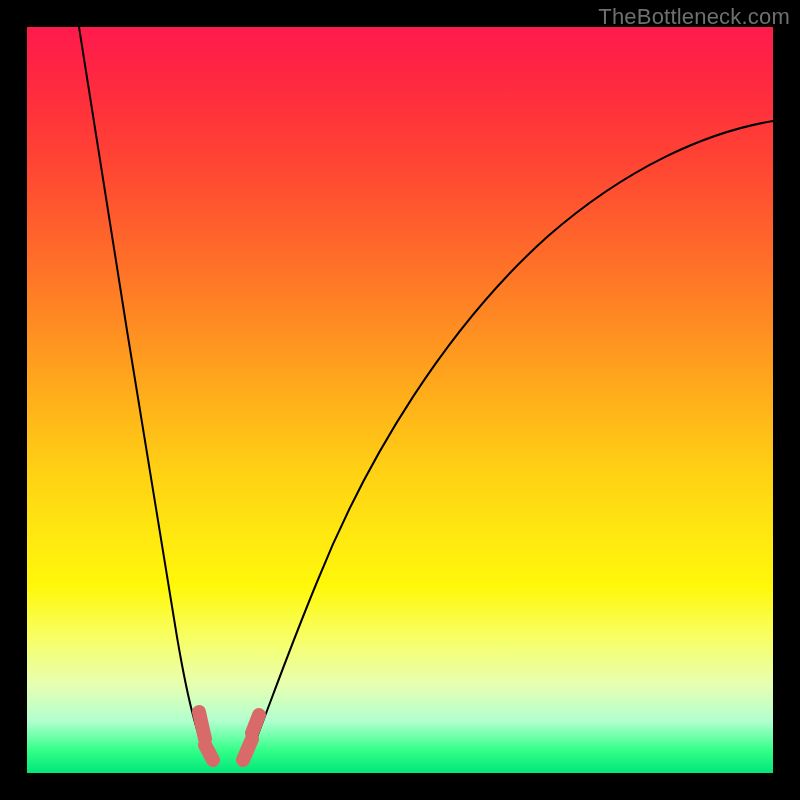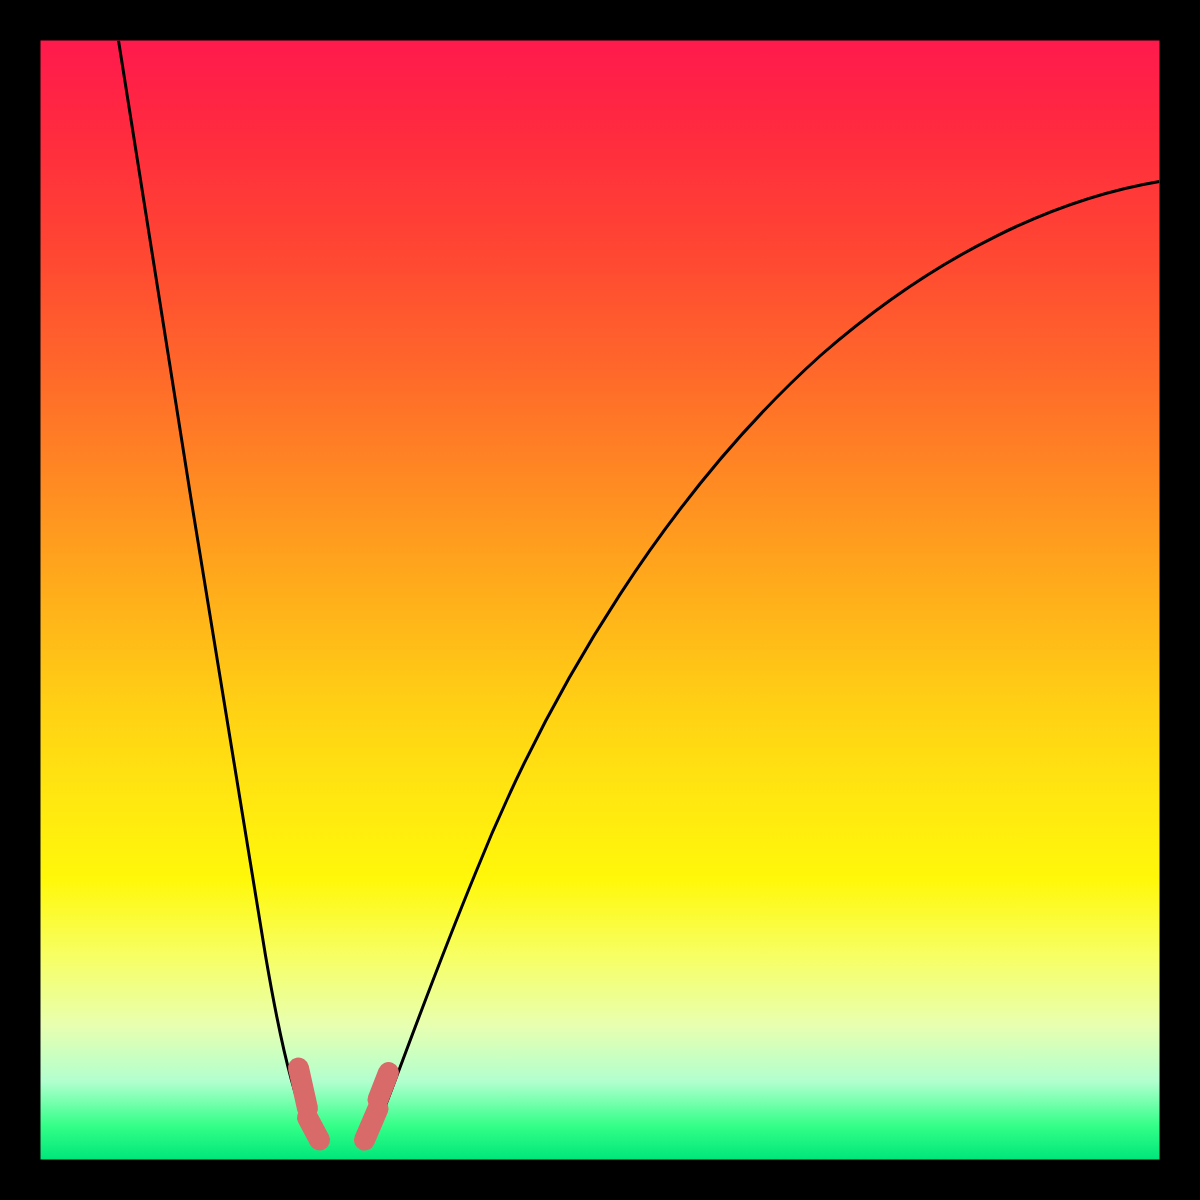--- a/index.html
+++ b/index.html
@@ -84,13 +84,14 @@
            M 178 718
            L 186 733"></path>
 
       <path class="accent" d="M 216 733
            L 225 712
            M 225 706
            L 232 688"></path>
     </svg>
   </div>
 
+  <div class="watermark">TheBottleneck.com</div>
 </div>
 
 </body></html>

